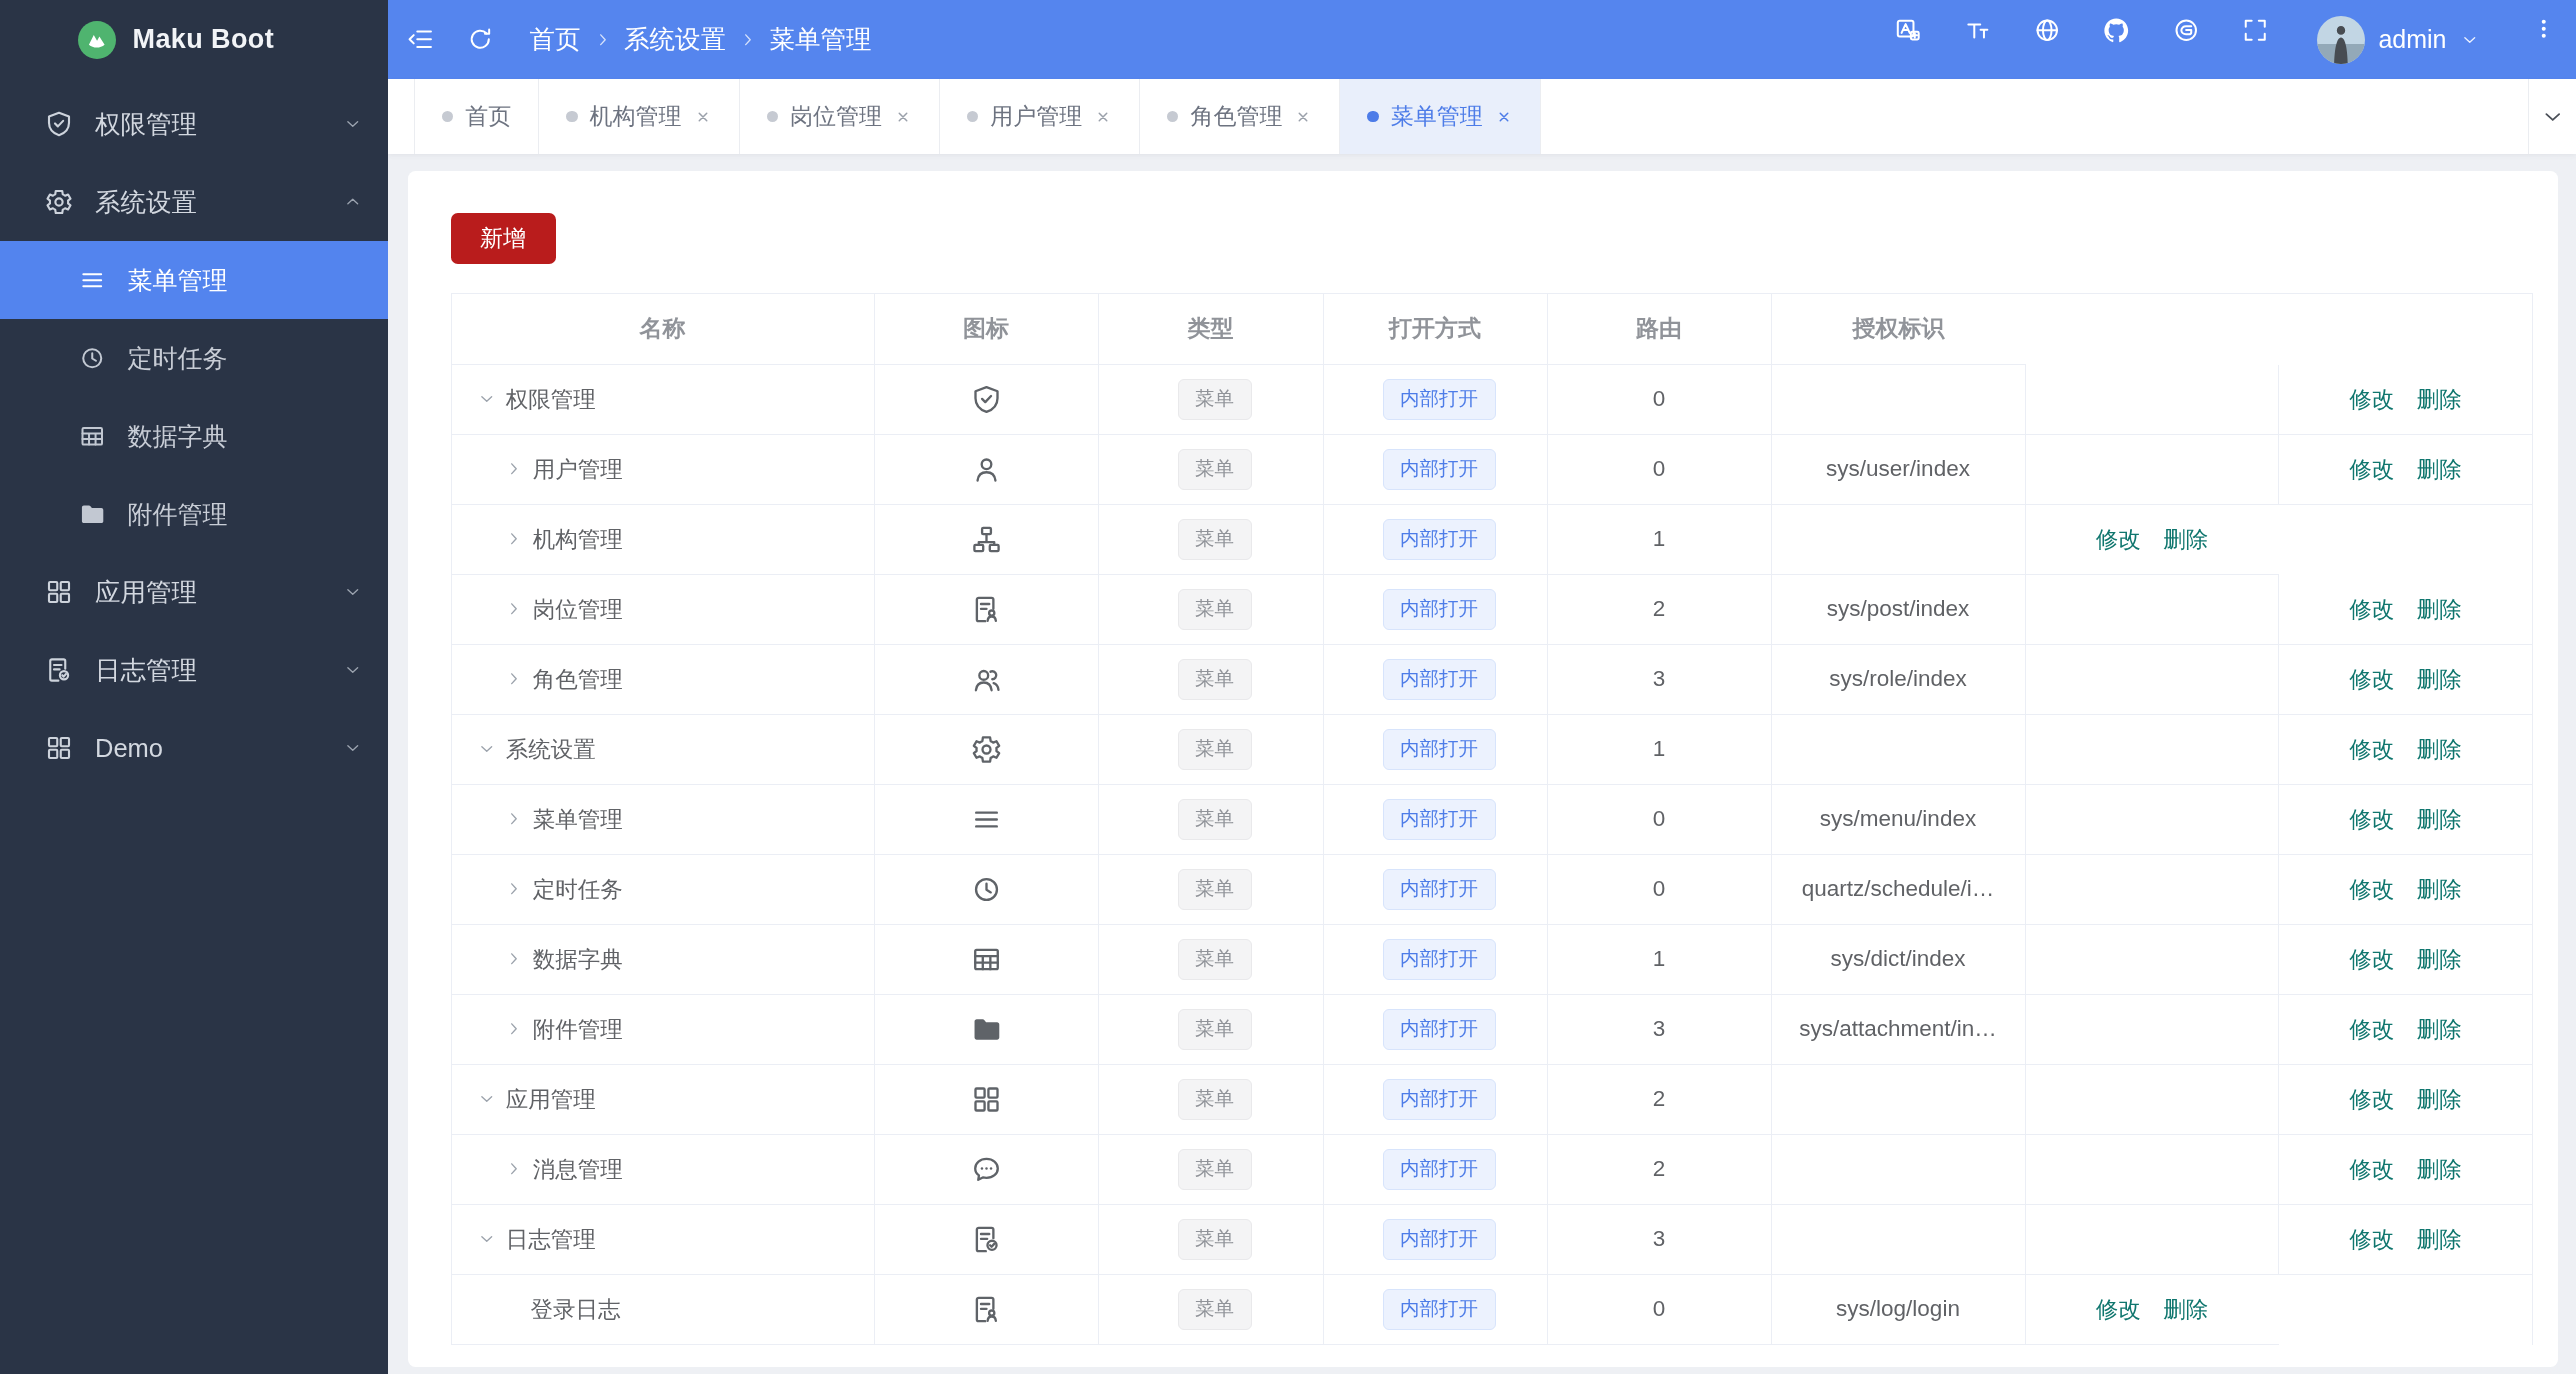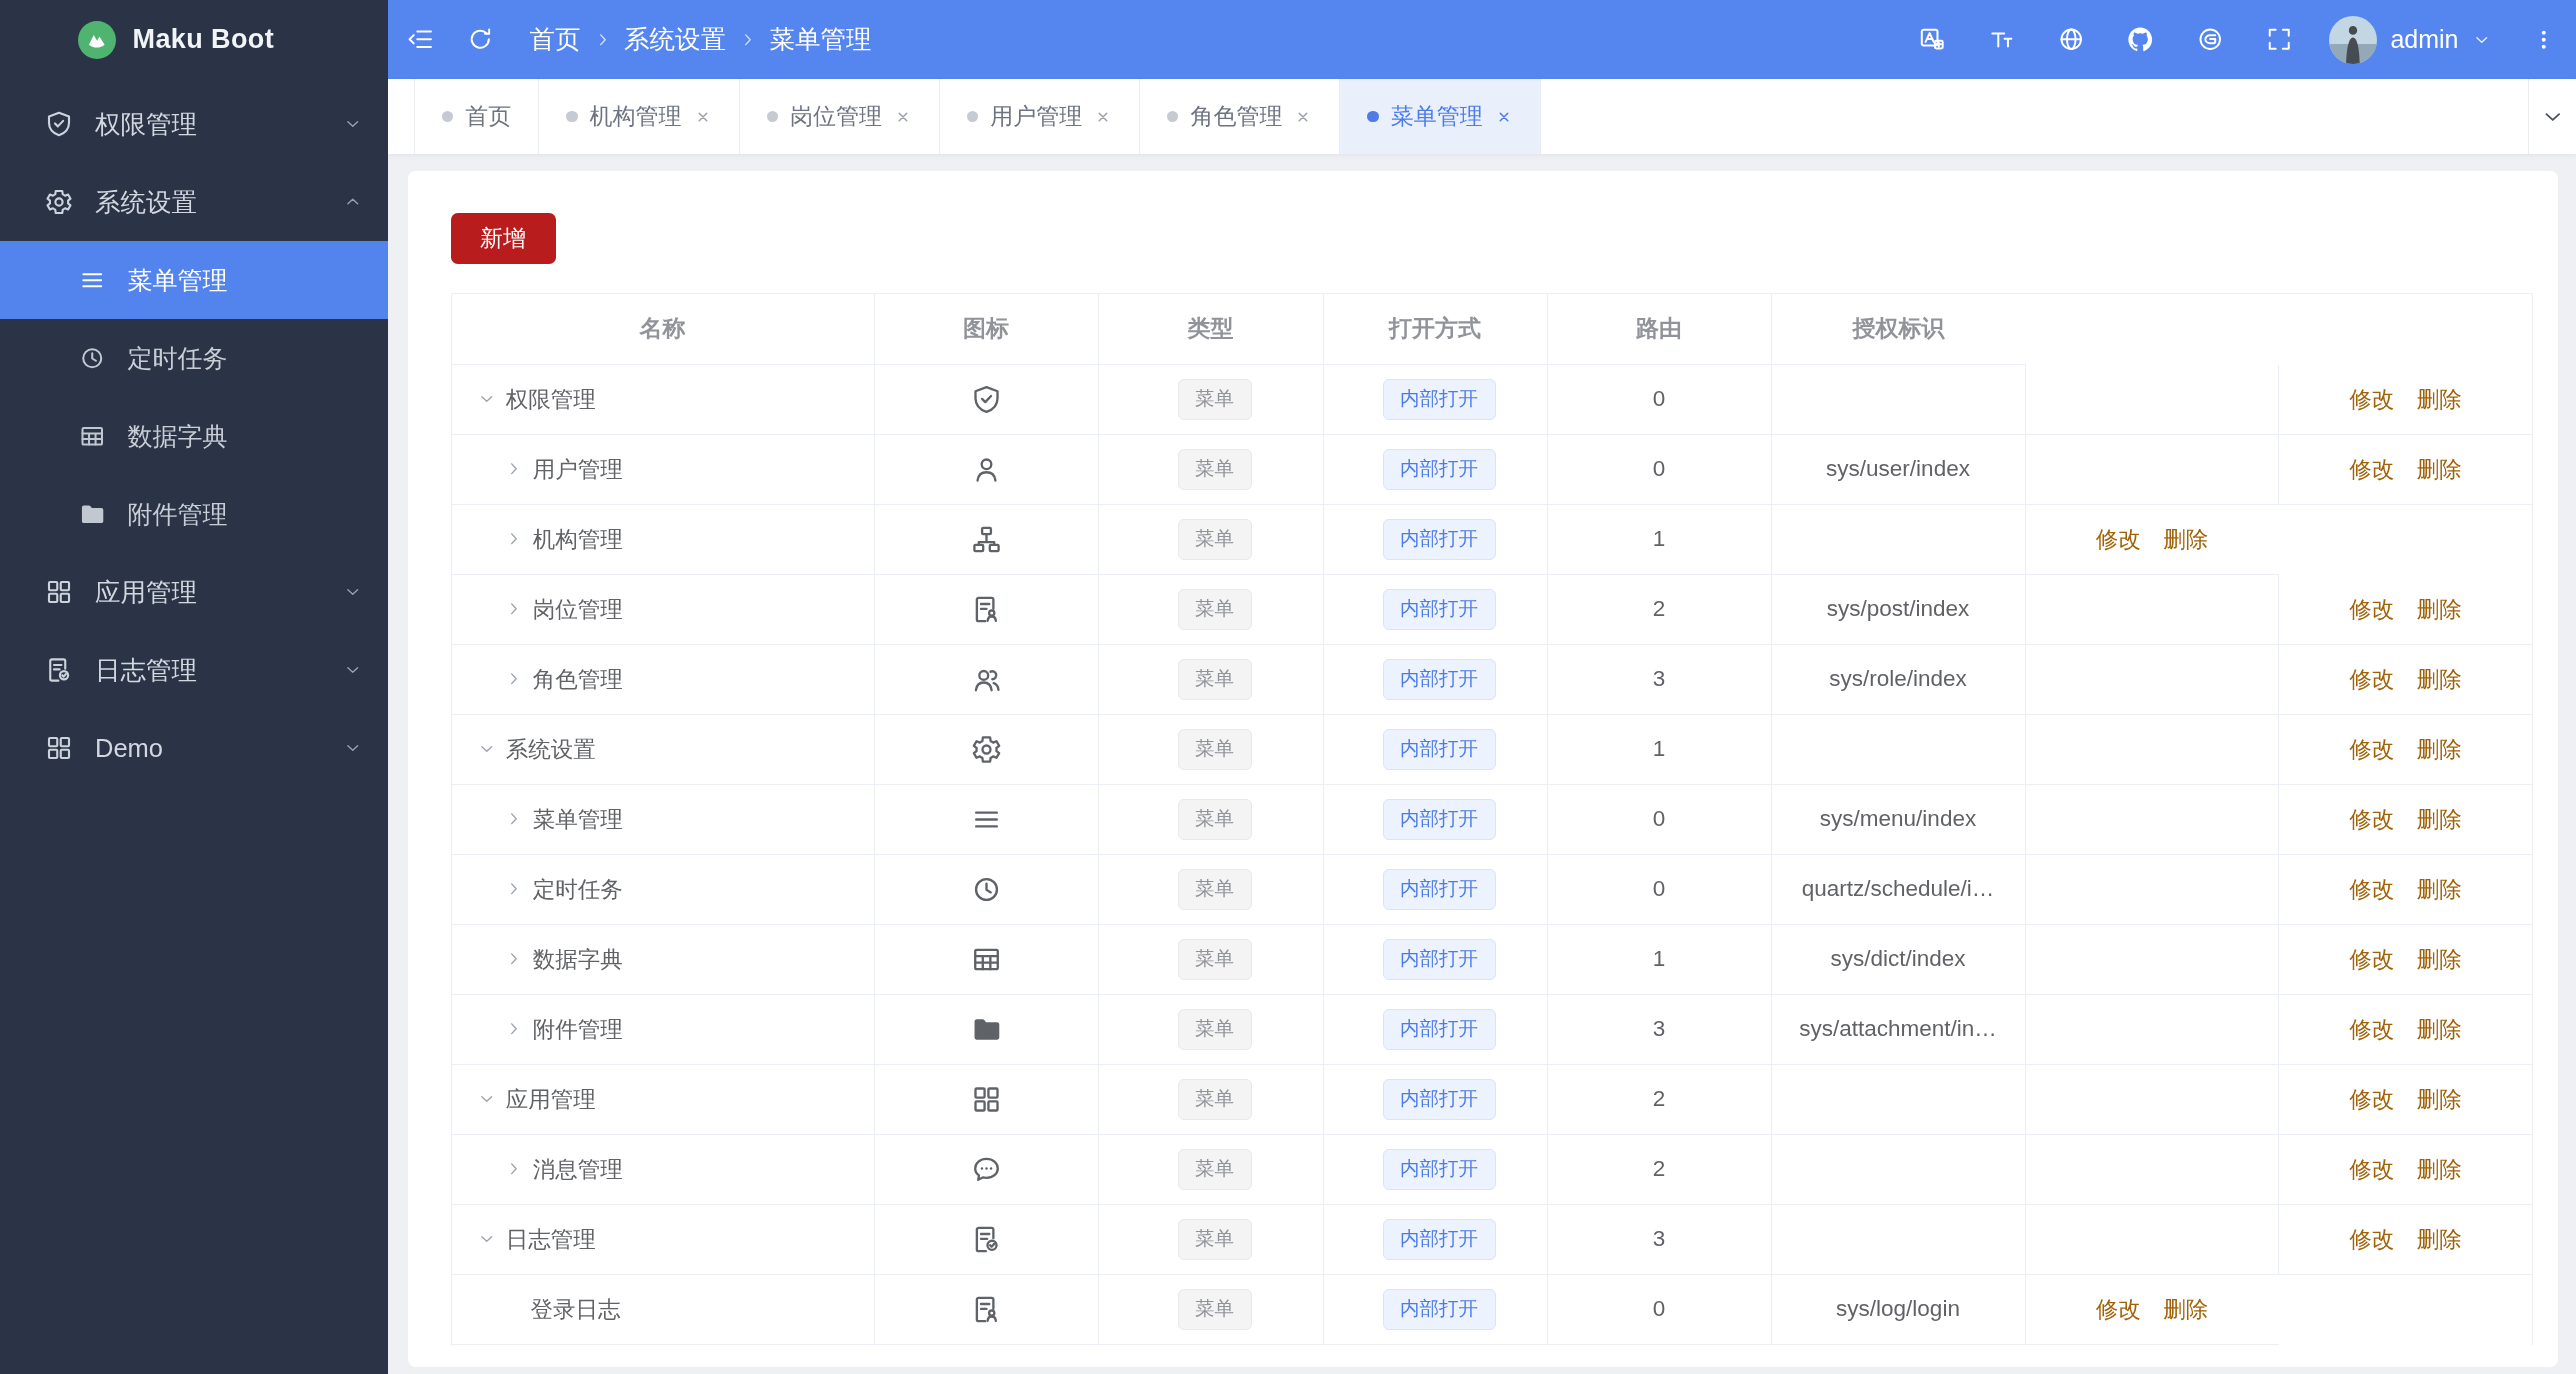--- a/index.html
+++ b/index.html
@@ -32,21 +32,21 @@
   
   .header { position:absolute; left:388px; top:0; width:2188px; height:79px; background:#5585ee;
     display:flex; align-items:center; color:#fff; }
   .hbtn { background:none; border:none; color:#fff; cursor:pointer; display:flex; align-items:center; justify-content:center; }
   .hbtn svg { width:28.5px; height:28.5px; }
   .h-fold { margin-left:18px; }
   .h-refresh { margin-left:31.5px; }
   .breadcrumb { display:flex; align-items:center; margin-left:35px; font-size:25.5px; gap:12px; }
   .crumb { color:#fff; }
   .crumb-sep { width:19.5px; height:19.5px; color:rgba(255,255,255,.75); }
-  .h-right { margin-left:auto; display:flex; align-items:center; gap:35px; padding-right:19.5px; }
+  .h-right { margin-left:auto; display:flex; align-items:flex-start; gap:47px; padding-right:19.5px; }
   .avatar-wrap { display:flex; align-items:center; gap:13.5px; cursor:pointer; }
   .avatar { width:48px; height:48px; border-radius:50%; overflow:hidden; display:block; }
   .admin-name { font-size:25px; color:#fff; }
   .admin-chev { width:19.5px; height:19.5px; color:#eaf0ff; }
   .h-kebab { margin-left:4.5px; }
 
   
   .tabbar { position:absolute; left:388px; top:79px; width:2188px; height:75px; background:#fff;
     display:flex; align-items:stretch; box-shadow:0 2.3px 4.5px rgba(60,70,90,.06); z-index:2; }
   .tabs { display:flex; margin-left:26px; }
@@ -78,21 +78,21 @@
     display:flex; align-items:center; justify-content:center; overflow:hidden; white-space:nowrap; }
   .tcell:last-child { border-right:none; }
   .thead .tcell { height:71px; color:#909399; font-weight:700; font-size:23px; background:#fff; }
   .name-cell { justify-content:flex-start; }
   .tree-arrow { width:19.5px; height:19.5px; color:#9ca3ac; stroke-width:2; flex:none; cursor:pointer; }
   .row-icon { width:33px; height:33px; color:#5f6368; }
   .tag { display:inline-flex; align-items:center; height:41px; padding:0 16.5px; border-radius:6px;
     font-size:19.5px; line-height:1;margin-left:8px; }
   .tag-info { background:#f4f4f5; border:0.8px solid #e9e9eb; color:#909399; }
   .tag-primary { background:#ecf2fe; border:0.8px solid #d7e4fc; color:#4d7ce8; }
-  .oplink { color:#a16207; cursor:pointer; text-decoration:none; }
+  .oplink { color:#0f766e; cursor:pointer; text-decoration:none; }
   .ops-cell { gap:22.5px; }
 </style>
 </head>
 <body>
 
 <svg width="0" height="0" style="position:absolute">
 <defs>
   <symbol id="sym-logo" viewBox="0 0 24 24">
         <path fill="#ffffff" stroke="none" d="M4.6 16.6 9.2 7.6l3.1 5.4 2.2-4 4.9 7.6c-2 1.7-4.6 2.7-7.4 2.7s-5.4-1-7.4-2.7Z"></path>
       </symbol>

